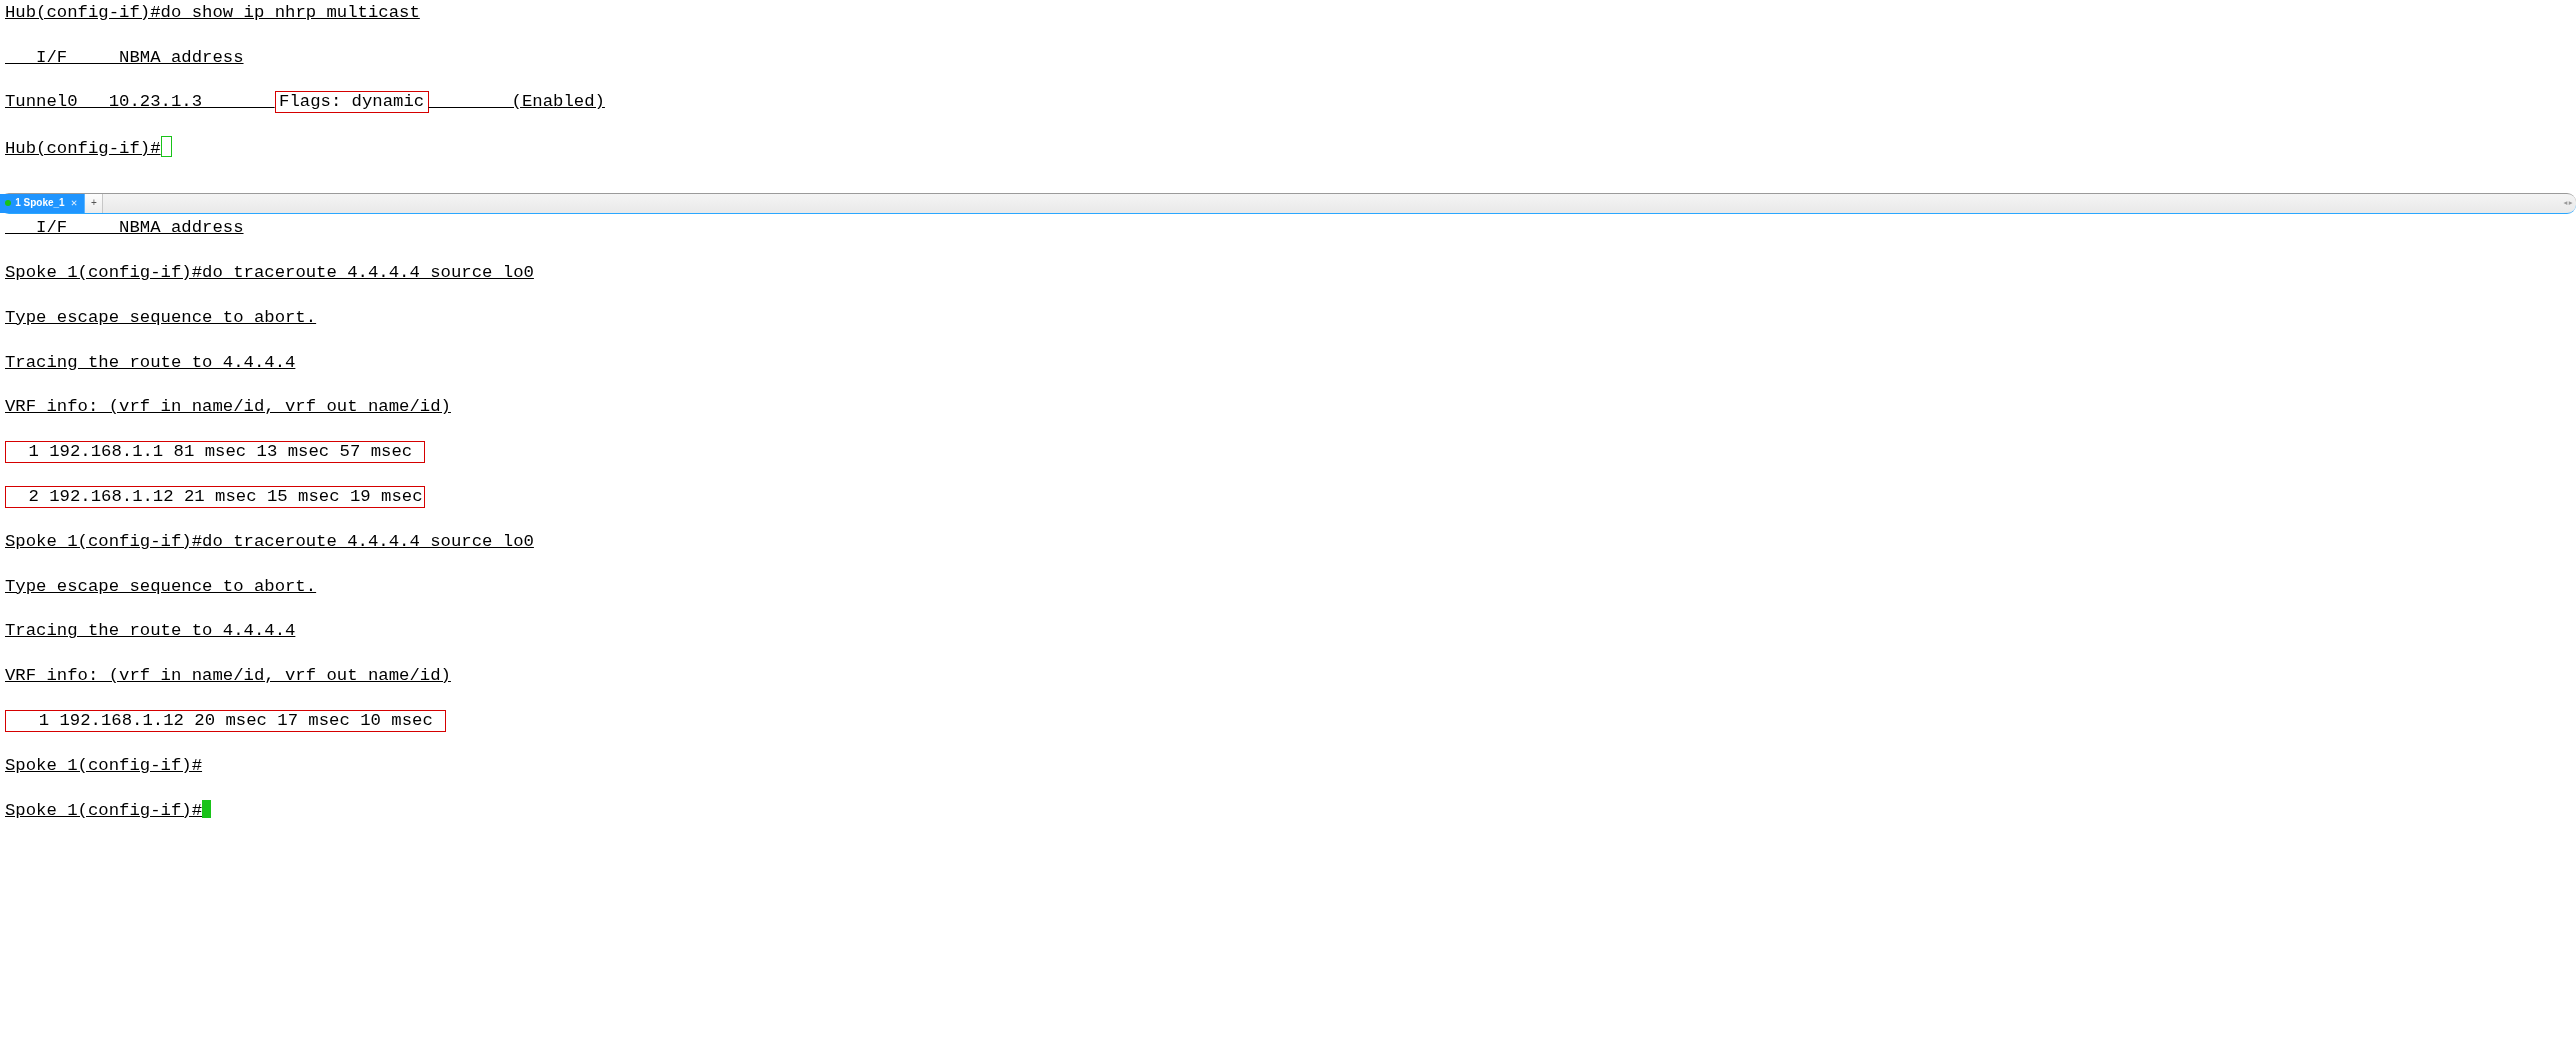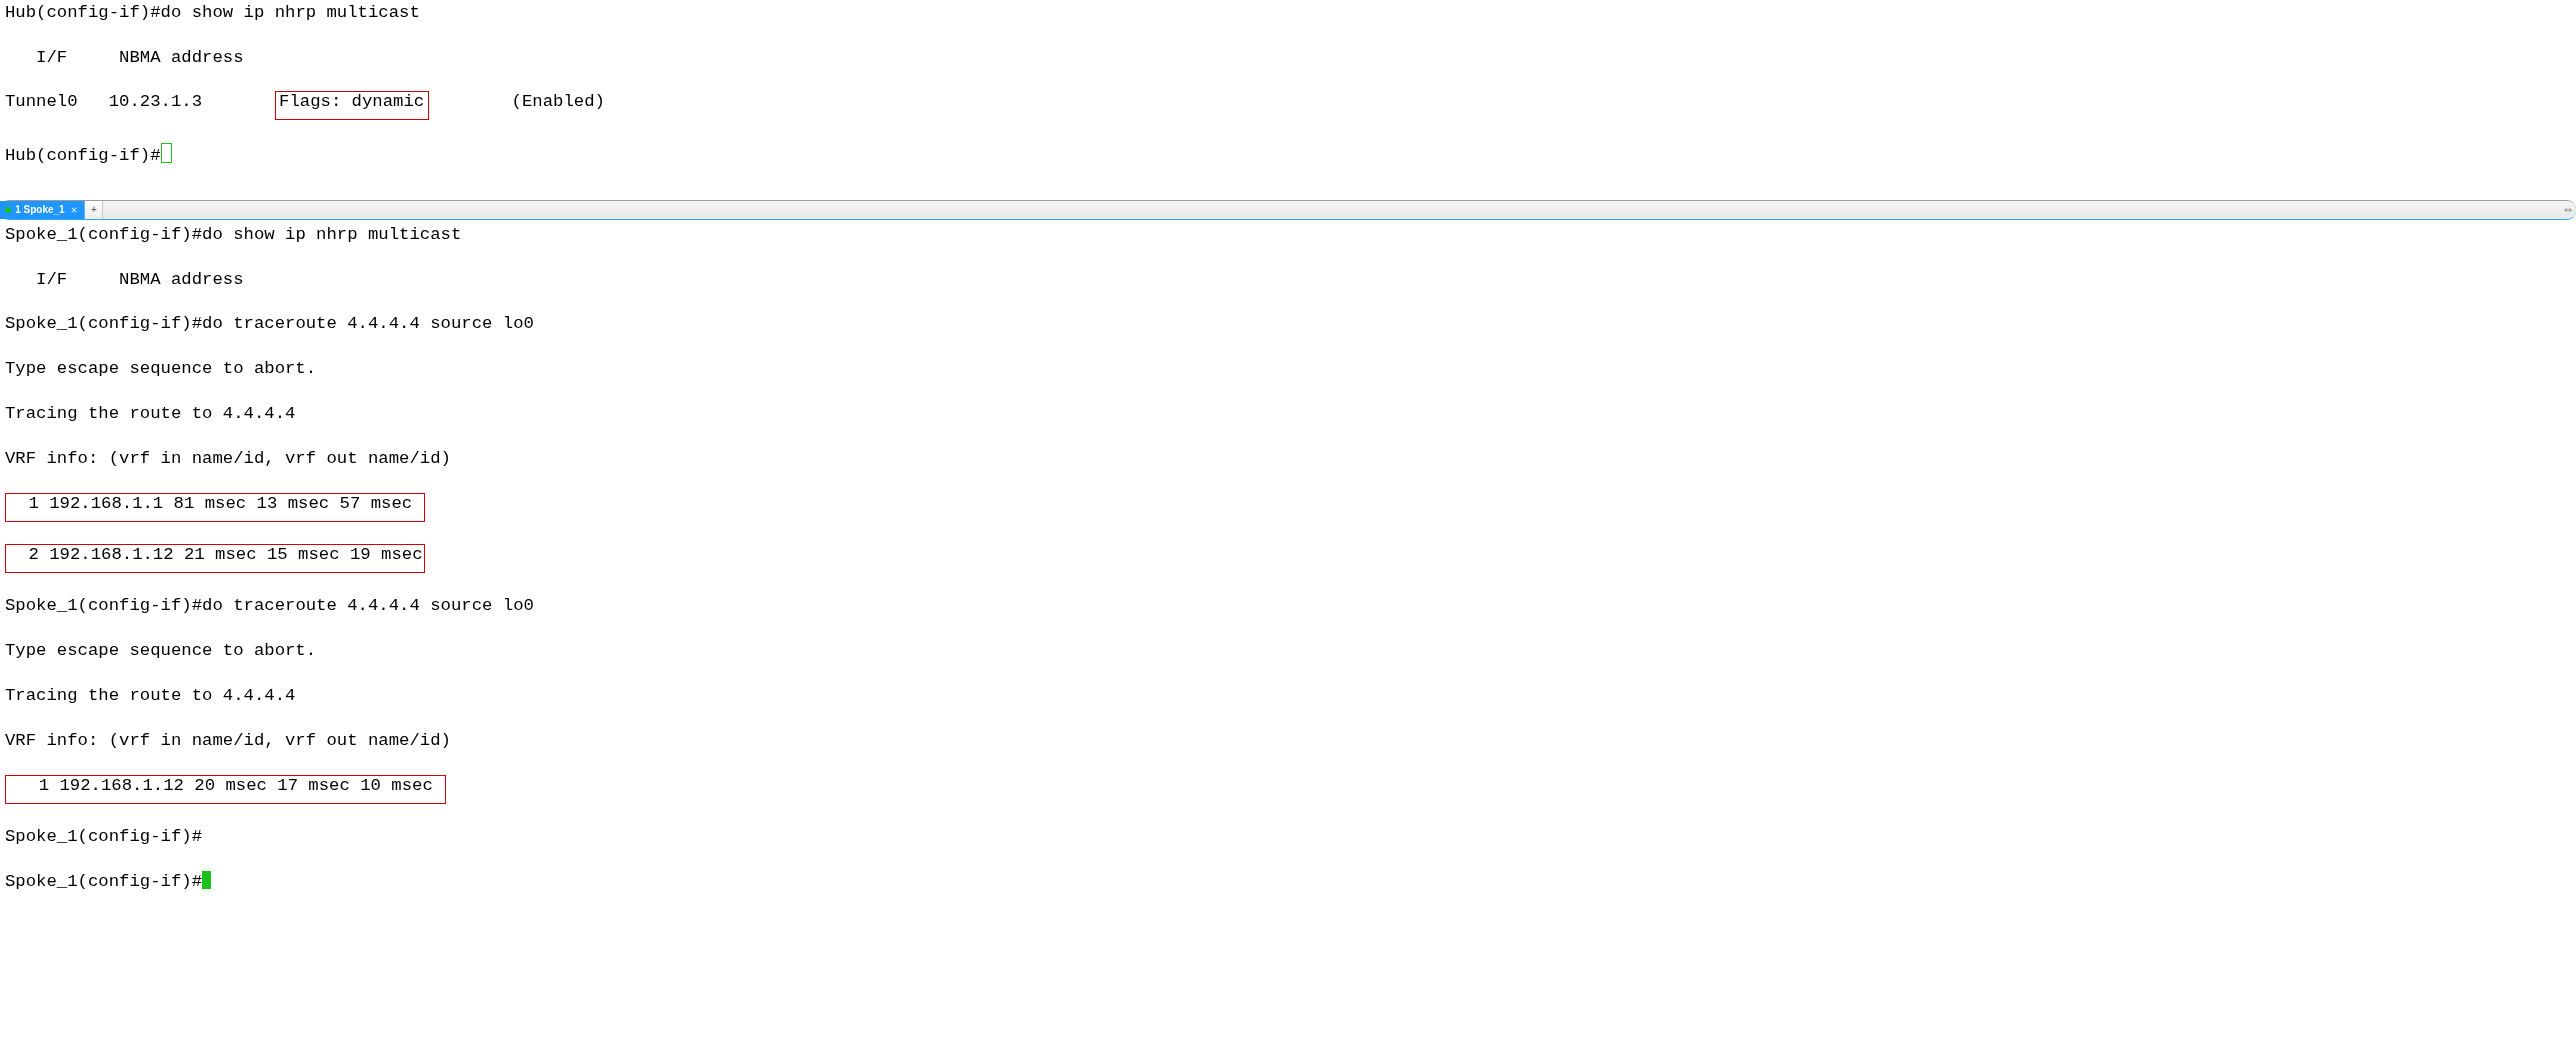--- a/index.html
+++ b/index.html
@@ -15,27 +15,28 @@
       margin: 0;
       font-family: inherit;
       font-size: inherit;
       line-height: inherit;
       white-space: pre;
     }
     .line {
       display: block;
       padding-left: 5px;
       position: relative;
+      text-decoration: underline;
     }
     .box-red {
       border: 1.7px solid #d50000;
       background: #fff;
       display: inline-block;
       box-sizing: border-box;
-      height: 29px;
+      height: 22px;
       line-height: 19.4px;
       padding: 0 3.4px;
       vertical-align: top;
     }
     .cursor-outline {
       display: inline-block;
       width: 9.3px;
       height: 18.6px;
       border: 0.8px solid #19c319;
       vertical-align: -3.4px;
@@ -124,21 +125,21 @@
     <span class="dot"></span>
     <span>1 Spoke_1</span>
     <span class="close">✕</span>
   </div>
   <div class="addtab">
     <span>+</span>
   </div>
   <div class="right-arrows">◂ ▸</div>
 </div>
 
-<pre class="section-bottom"><span class="line"><span>Spoke_1(config-if)#</span><span>do show ip nhrp multicast</span></span>
+<pre class="section-bottom">
 <span class="line">   I/F     NBMA address</span>
 <span class="line"><span>Spoke_1(config-if)#</span><span>do traceroute 4.4.4.4 source lo0</span></span>
 <span class="line">Type escape sequence to abort.</span>
 <span class="line">Tracing the route to 4.4.4.4</span>
 <span class="line">VRF info: (vrf in name/id, vrf out name/id)</span>
 <span class="line"><span class="box-red" style="padding:0 1.7px">  1 192.168.1.1 81 msec 13 msec 57 msec </span></span>
 <span class="line"><span class="box-red" style="padding:0 1.7px">  2 192.168.1.12 21 msec 15 msec 19 msec</span></span>
 <span class="line"><span>Spoke_1(config-if)#</span><span>do traceroute 4.4.4.4 source lo0</span></span>
 <span class="line">Type escape sequence to abort.</span>
 <span class="line">Tracing the route to 4.4.4.4</span>

